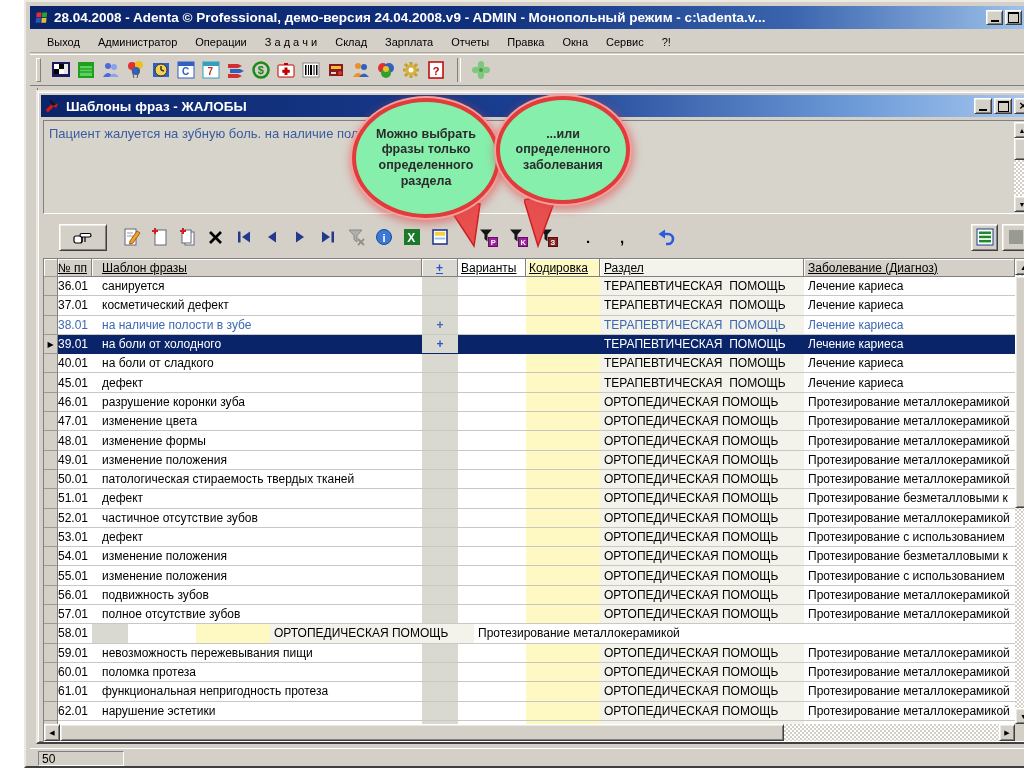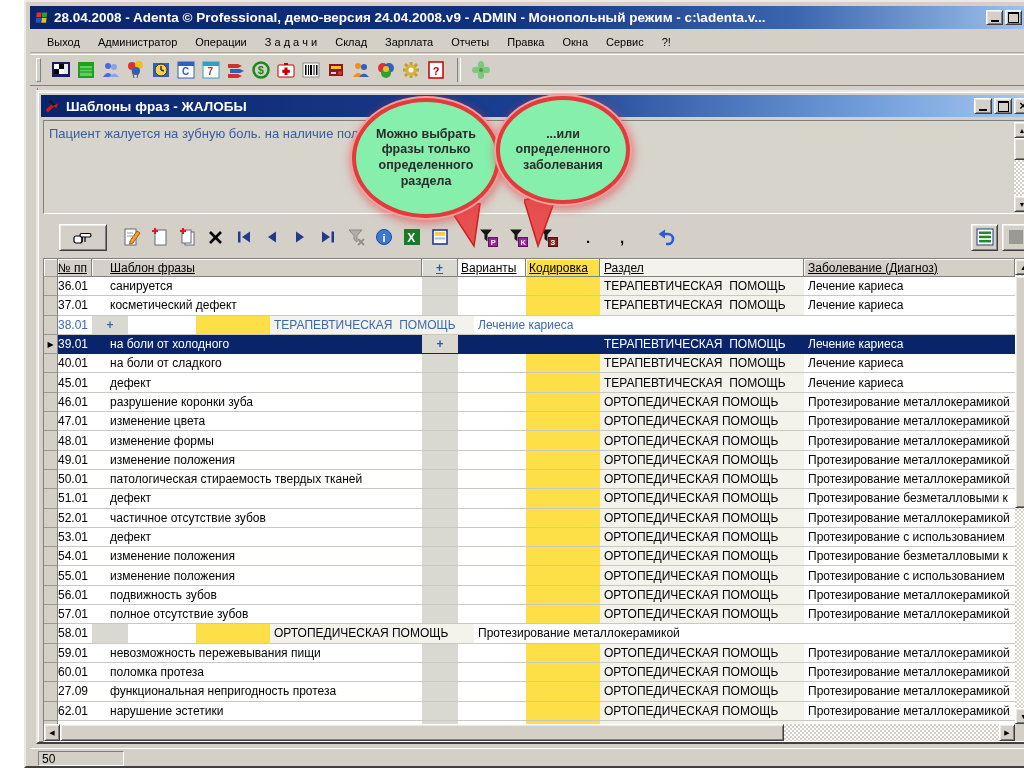--- a/index.html
+++ b/index.html
@@ -88,24 +88,24 @@
   .hcell{
     background:#d4d0c8;border-right:1px solid #808080;border-bottom:1px solid #808080;
     box-shadow:inset 1px 1px 0 #fff;font-size:12px;color:#000;text-decoration:underline;
     display:flex;align-items:center;padding-left:3px;box-sizing:border-box;white-space:pre;overflow:hidden;
   }
   .gbody{position:absolute;left:0;top:18px;right:17px;bottom:17px;overflow:hidden;background:#fff;}
   .trow{display:flex;height:19.3px;}
   .tcell{font-size:12px;color:#000;display:flex;align-items:center;border-bottom:1px solid #c9c9c3;box-sizing:border-box;white-space:pre;overflow:hidden;}
   .c-marker{width:14px;background:#d4d0c8;border-right:1px solid #808080;border-bottom:1px solid #9a9a94;justify-content:center;font-size:8px;}
   .c-num{width:34px;justify-content:flex-end;padding-right:4px;}
-  .c-phrase{width:330px;padding-left:18px;}
+  .c-phrase{width:330px;padding-left:10px;}
   .c-plus{width:36px;justify-content:center;background:#d9d9d1;color:#2a52d0;font-weight:bold;}
   .c-var{width:68px;background:#fff;}
-  .c-code{width:74px;background:#fde047;}
+  .c-code{width:74px;background:#fef9c3;}
   .c-section{width:204px;padding-left:4px;background:#f3f3ec;}
   .c-disease{flex:1;padding-left:4px;}
   .trow.variant .tcell{color:#3c68b0;}
   .trow.variant .c-plus{color:#3c68b0;}
   .trow.selected .tcell{background:#0a246a;color:#fff;border-bottom-color:#0a246a;}
   .trow.selected .c-marker{background:#d4d0c8;color:#000;border-bottom-color:#9a9a94;}
   .trow.selected .c-plus{background:#d9d9d1;color:#2a52d0;}
   .gvscroll{position:absolute;right:0;top:0;width:17px;bottom:17px;}
   .ghscroll{position:absolute;left:0;bottom:0;right:17px;height:17px;}
   .gcorner{position:absolute;right:0;bottom:0;width:17px;height:17px;background:#d4d0c8;}
@@ -603,20 +603,21 @@
             <div class="tcell c-phrase">косметический дефект</div>
             <div class="tcell c-plus"></div>
             <div class="tcell c-var"></div>
             <div class="tcell c-code"></div>
             <div class="tcell c-section">ТЕРАПЕВТИЧЕСКАЯ  ПОМОЩЬ</div>
             <div class="tcell c-disease">Лечение кариеса</div>
           </div>
           <div class="trow variant">
             <div class="tcell c-marker"></div>
             <div class="tcell c-num">38.01</div>
+            <div class="tcell c-phrase">на наличие полости в зубе</div>
             <div class="tcell c-plus">+</div>
             <div class="tcell c-var"></div>
             <div class="tcell c-code"></div>
             <div class="tcell c-section">ТЕРАПЕВТИЧЕСКАЯ  ПОМОЩЬ</div>
             <div class="tcell c-disease">Лечение кариеса</div>
           </div>
           <div class="trow selected">
             <div class="tcell c-marker">▶</div>
             <div class="tcell c-num">39.01</div>
             <div class="tcell c-phrase">на боли от холодного</div>
@@ -790,21 +791,21 @@
             <div class="tcell c-num">60.01</div>
             <div class="tcell c-phrase">поломка протеза</div>
             <div class="tcell c-plus"></div>
             <div class="tcell c-var"></div>
             <div class="tcell c-code"></div>
             <div class="tcell c-section">ОРТОПЕДИЧЕСКАЯ ПОМОЩЬ</div>
             <div class="tcell c-disease">Протезирование металлокерамикой</div>
           </div>
           <div class="trow normal">
             <div class="tcell c-marker"></div>
-            <div class="tcell c-num">27.09</div>
+            <div class="tcell c-num">61.01</div>
             <div class="tcell c-phrase">функциональная непригодность протеза</div>
             <div class="tcell c-plus"></div>
             <div class="tcell c-var"></div>
             <div class="tcell c-code"></div>
             <div class="tcell c-section">ОРТОПЕДИЧЕСКАЯ ПОМОЩЬ</div>
             <div class="tcell c-disease">Протезирование металлокерамикой</div>
           </div>
           <div class="trow normal">
             <div class="tcell c-marker"></div>
             <div class="tcell c-num">62.01</div>

